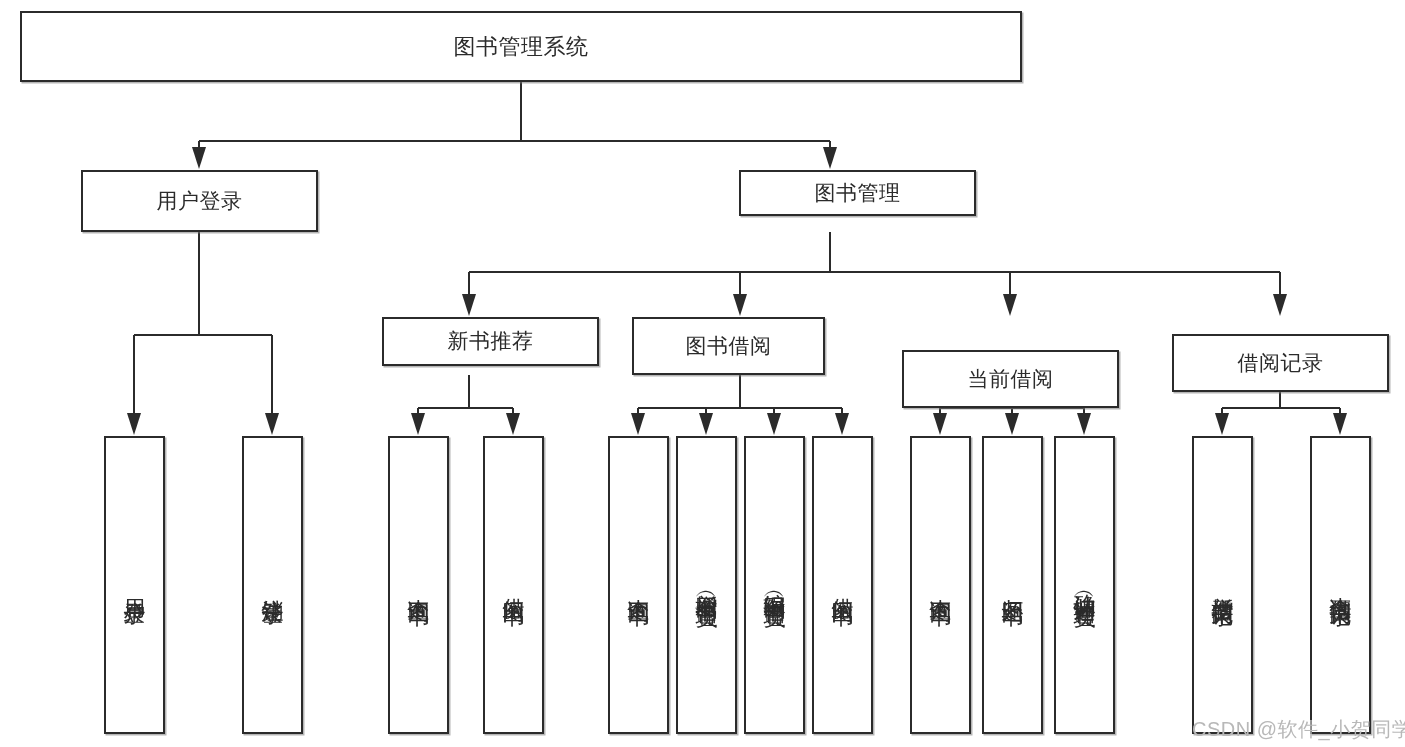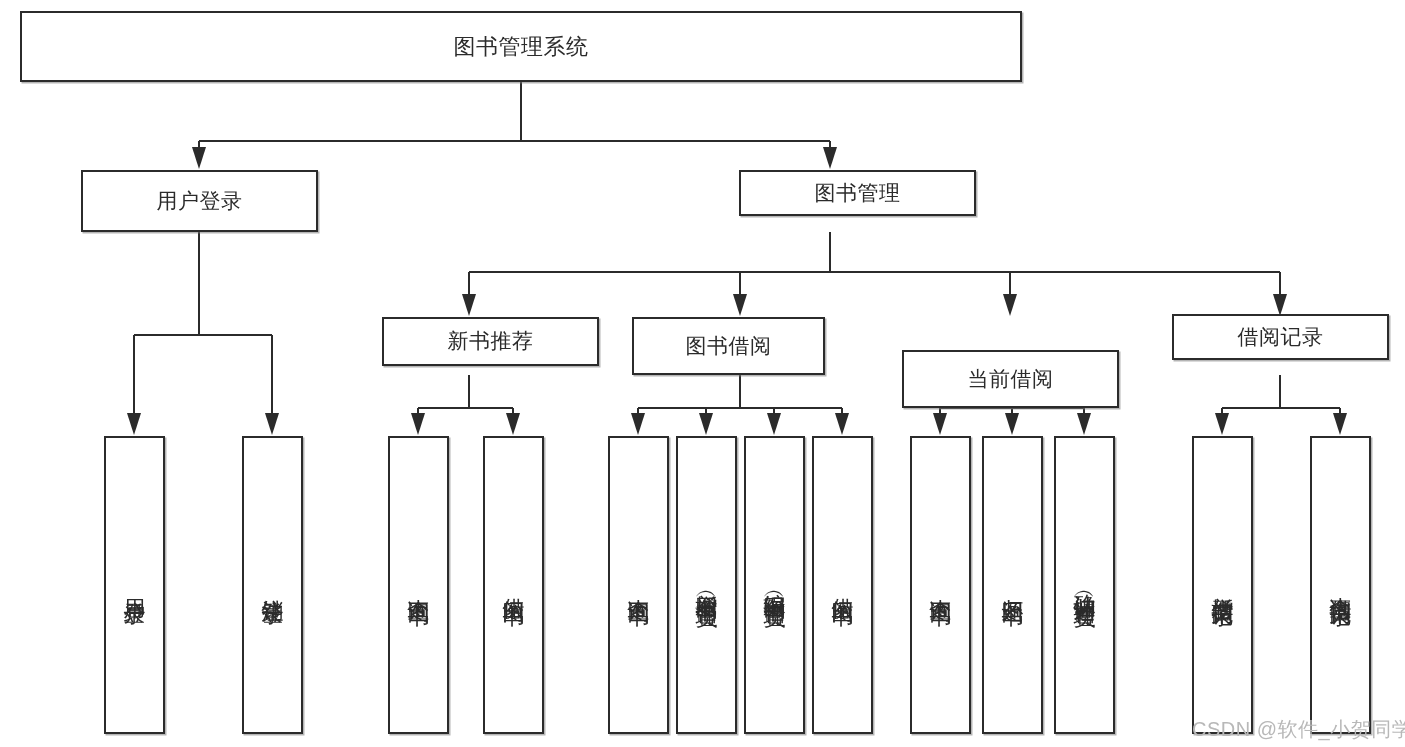--- a/index.html
+++ b/index.html
@@ -132,21 +132,21 @@
       </div>
       <div class="node" style="left: 361px; top: 317px; width: 217px; height: 49px; border-color: rgb(43, 43, 43); margin-left: 21px;">
         <span class="node-label">新书推荐</span>
       </div>
       <div class="node" style="left: 632px; top: 317px; width: 193px; height: 58px; border-color: rgb(43, 43, 43);">
         <span class="node-label">图书借阅</span>
       </div>
       <div class="node" style="left: 902px; top: 317px; width: 217px; height: 58px; border-color: rgb(43, 43, 43); margin-top: 33px;">
         <span class="node-label">当前借阅</span>
       </div>
-      <div class="node" style="left: 1172px; top: 314px; width: 217px; height: 46px; border-color: rgb(43, 43, 43);">
+      <div class="node" style="left: 1172px; top: 334px; width: 217px; height: 58px; border-color: rgb(43, 43, 43);">
         <span class="node-label">借阅记录</span>
       </div>
       <div class="node vertical" style="left: 104px; top: 436px; width: 61px; height: 298px; border-color: rgb(43, 43, 43);">
         <span class="node-label">用户登录</span>
       </div>
       <div class="node vertical" style="left: 242px; top: 436px; width: 61px; height: 298px; border-color: rgb(43, 43, 43);">
         <span class="node-label">注销登录</span>
       </div>
       <div class="node vertical" style="left: 388px; top: 436px; width: 61px; height: 298px; border-color: rgb(43, 43, 43);">
         <span class="node-label">查询图书</span>

